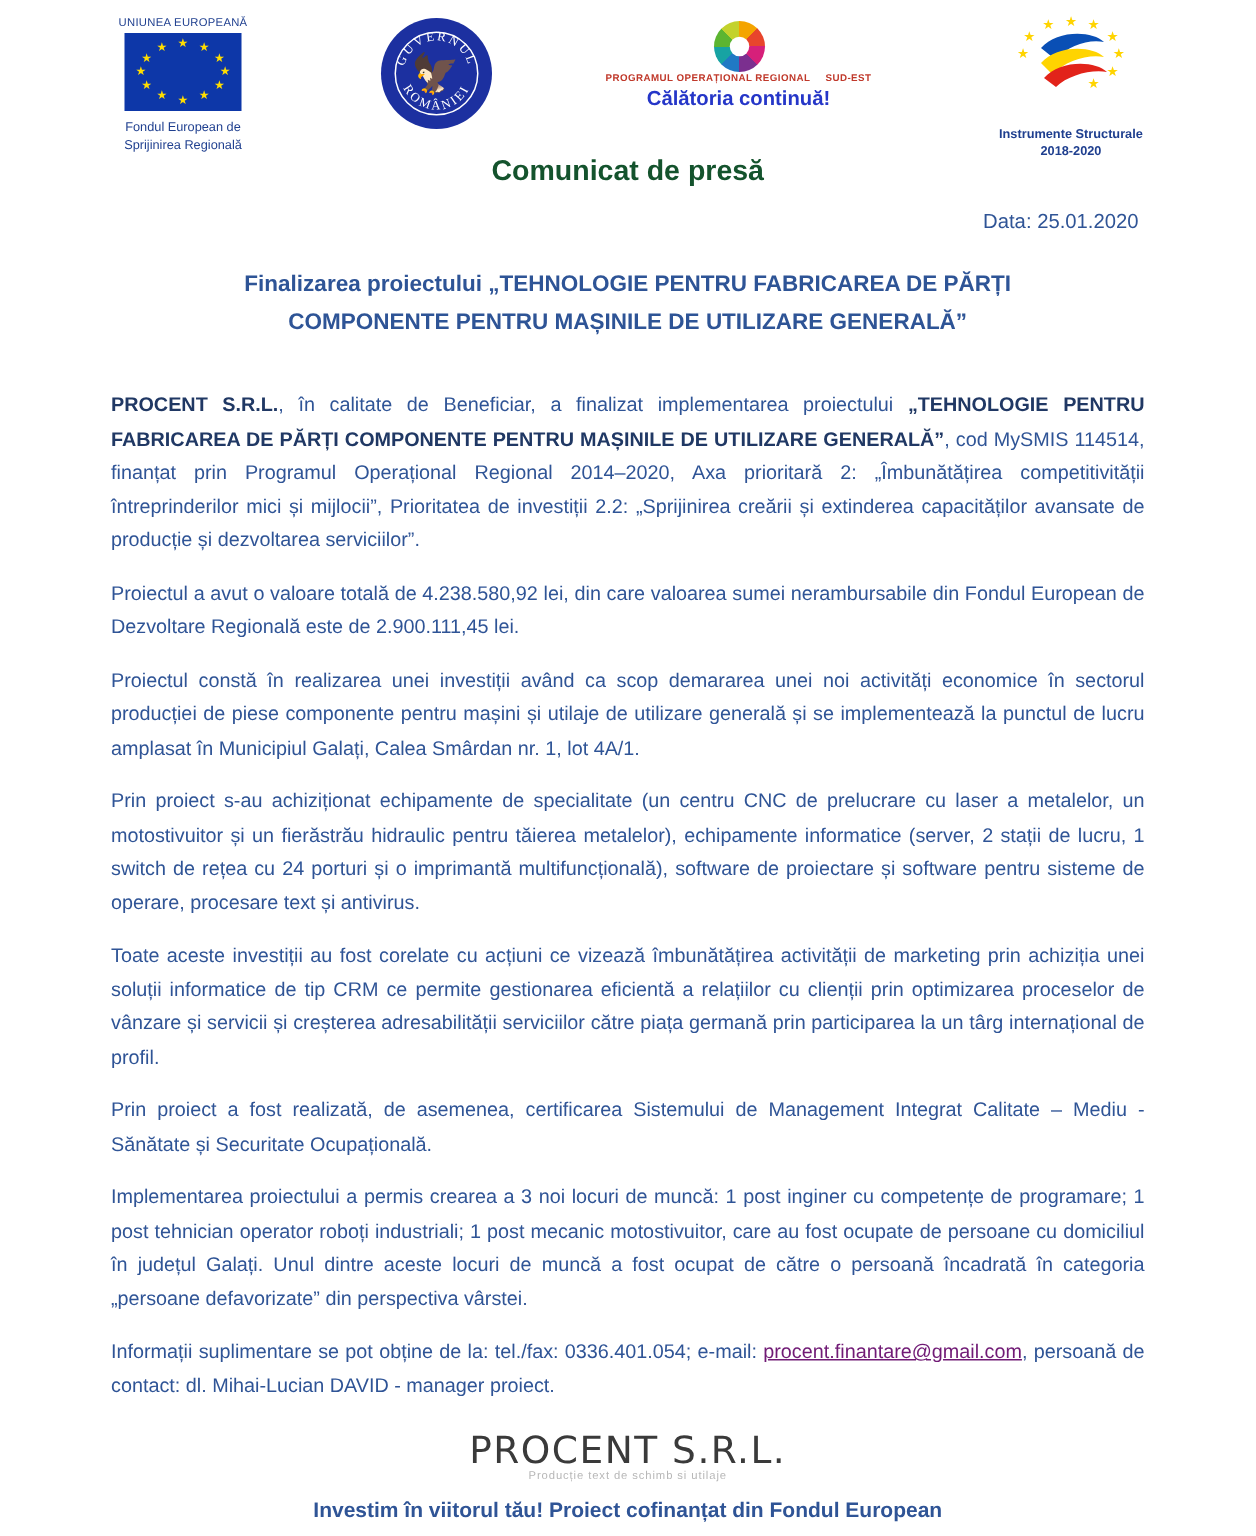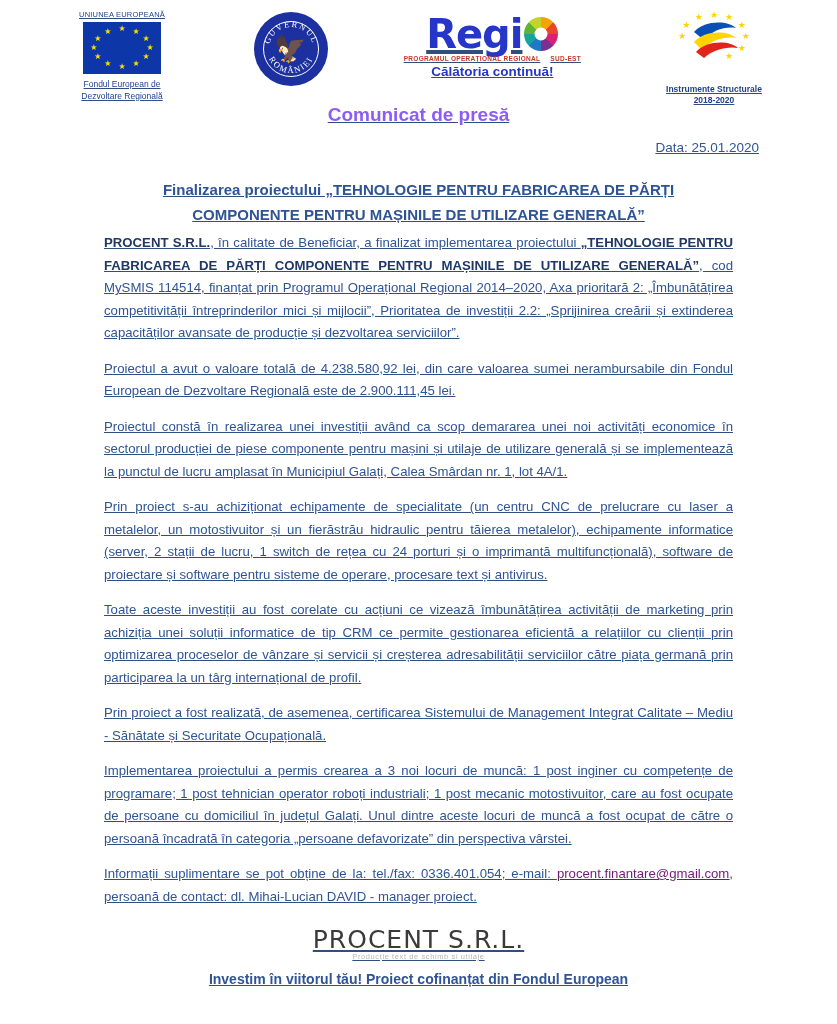--- a/index.html
+++ b/index.html
@@ -13,21 +13,20 @@
     font-family: "Liberation Sans", sans-serif;
     color: #2f4f7f;
     position: relative;
     overflow: hidden;
   }
   .page {
     width: 837px;
     height: 751px;
     position: relative;
     background: #fff;
-    text-decoration: underline;
   }
 
   
   .logo-strip {
     display: flex;
     align-items: flex-start;
     justify-content: space-between;
     padding: 10px 48px 0 60px;
     height: 96px;
     box-sizing: border-box;
@@ -173,21 +172,21 @@
     color: #1f3f8f;
     line-height: 11px;
     margin-top: 18px;
   }
 
   
   .doc-title {
     text-align: center;
     font-size: 19px;
     font-weight: bold;
-    color: #8b5cf6;
+    color: #14532d;
     margin-top: 8px;
   }
   .doc-date {
     text-align: right;
     font-size: 13.5px;
     color: #2f5496;
     padding-right: 78px;
     margin-top: 14px;
   }
   .project-title {
@@ -195,22 +194,22 @@
     font-size: 15px;
     font-weight: bold;
     color: #2e5496;
     line-height: 25px;
     margin-top: 22px;
     padding: 0 60px;
   }
 
   
   .body-wrap {
-    padding: 0 104px;
-    margin-top: 5px;
+    padding: 0 74px;
+    margin-top: 32px;
   }
   p.para {
     text-align: justify;
     font-size: 13.2px;
     line-height: 22.5px;
     color: #2f5496;
     margin: 0 0 13px 0;
   }
   p.para b { color: #203864; font-weight: bold; }
   .link {
@@ -263,21 +262,21 @@
         <span class="eu-star" style="left:68%;top:81%">★</span>
         <span class="eu-star" style="left:50%;top:86%">★</span>
         <span class="eu-star" style="left:32%;top:81%">★</span>
         <span class="eu-star" style="left:19%;top:67%">★</span>
         <span class="eu-star" style="left:14%;top:50%">★</span>
         <span class="eu-star" style="left:19%;top:33%">★</span>
         <span class="eu-star" style="left:32%;top:19%">★</span>
       </div>
       <div class="eu-caption-bot">
         <div>Fondul European de</div>
-        <div>Dezvoltare Regională</div>
+        <div>Sprijinirea Regională</div>
       </div>
     </div>
 
     <div class="logo-block gov-logo">
       <div class="seal">
         <div class="seal-inner"></div>
         <svg class="seal-text" viewBox="0 0 74 74" aria-hidden="true">
           <defs>
             <path id="arcTop" d="M 15,37 A 22,22 0 0 1 59,37" fill="none"></path>
             <path id="arcBot" d="M 13,37 A 24,24 0 0 0 61,37" fill="none"></path>
@@ -288,21 +287,20 @@
           <text fill="#ffffff" font-size="8.5" font-family="Liberation Serif, serif" letter-spacing="1.6">
             <textPath href="#arcBot" startOffset="50%" text-anchor="middle">ROMÂNIEI</textPath>
           </text>
         </svg>
         <div class="seal-eagle">🦅</div>
       </div>
     </div>
 
     <div class="logo-block regio-logo">
       <div class="regio-row">
-        <span class="regio-word">Regi</span>
         <span class="regio-ring"></span>
       </div>
       <div class="regio-sub">
         <span>PROGRAMUL OPERAȚIONAL REGIONAL</span>
         <span>SUD-EST</span>
       </div>
       <div class="regio-tag">Călătoria continuă!</div>
     </div>
 
     <div class="logo-block is-logo">

